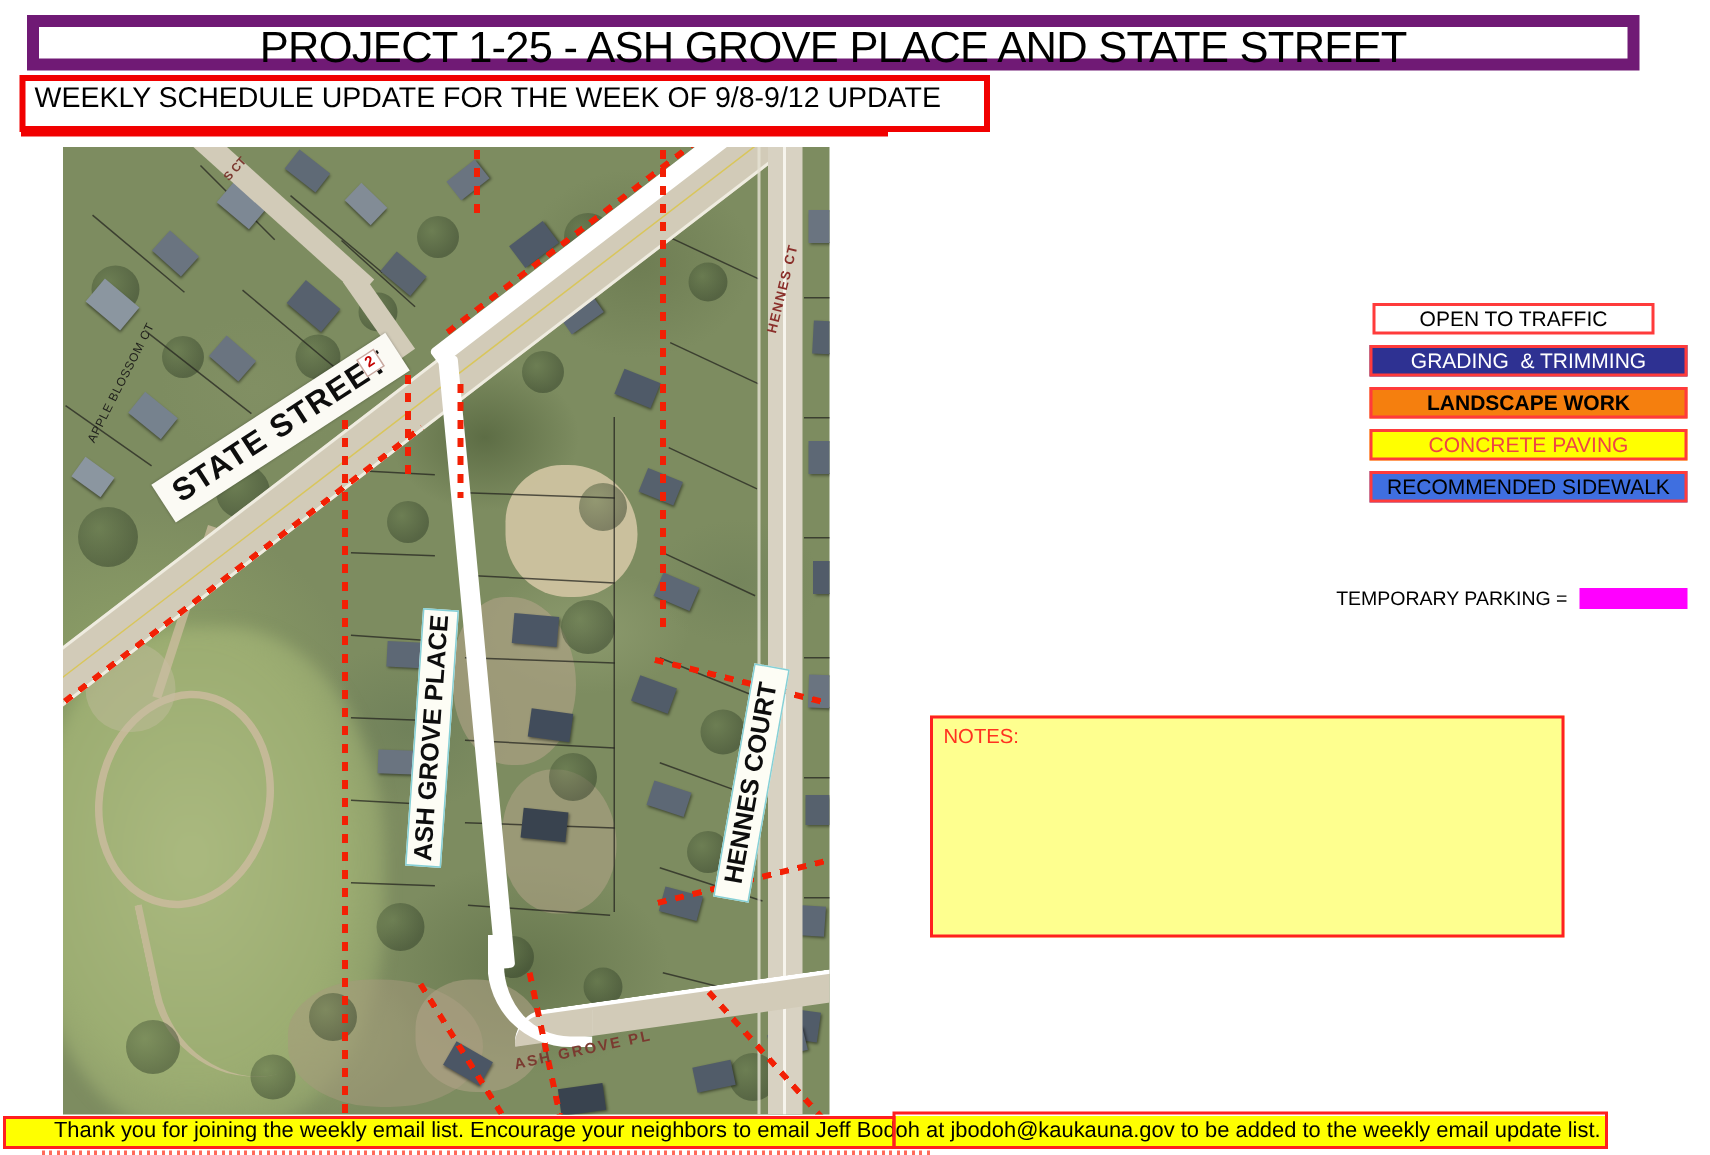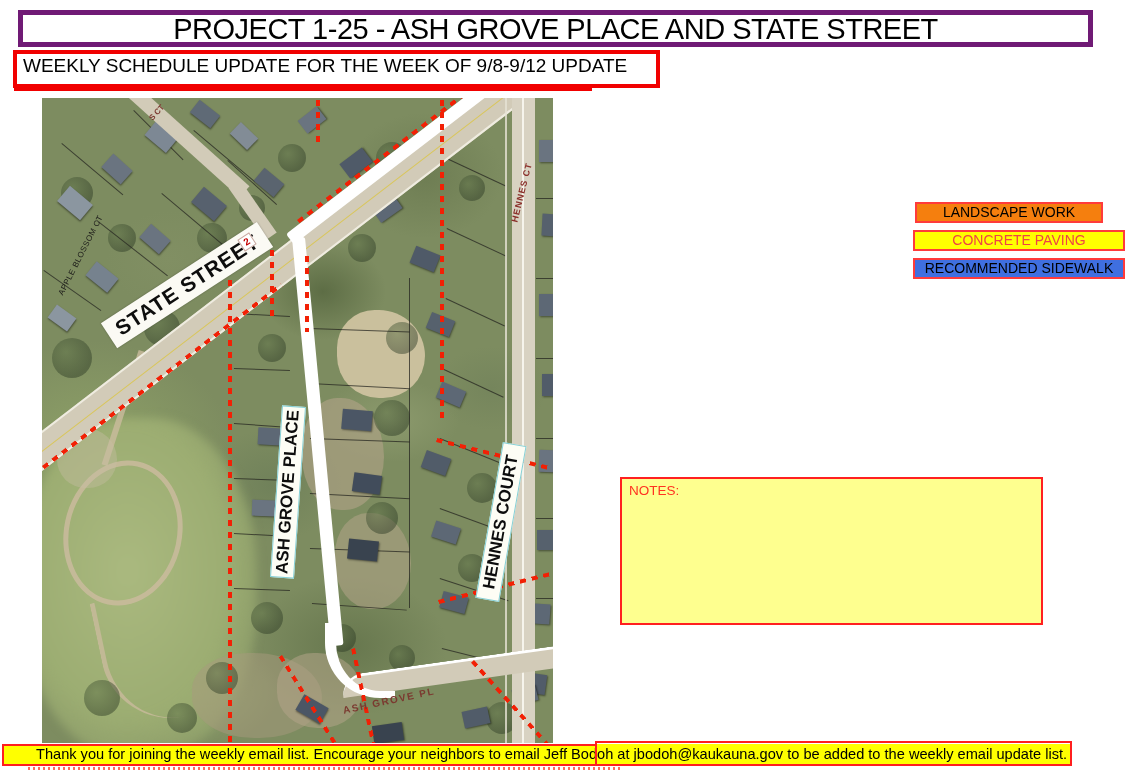--- a/index.html
+++ b/index.html
@@ -2,21 +2,21 @@
 <html><head>
 <meta charset="utf-8">
 <style>
   * { margin:0; padding:0; box-sizing:border-box; }
   html,body { background:#ffffff; }
   body { font-family:"Liberation Sans", sans-serif; }
   #page { position:relative; width:1140px; height:770px; background:#fff; overflow:hidden; }
 
   
   .title-box { position:absolute; left:18px; top:10px; width:1075px; height:37px;
-    border:5px solid #701a75; background:#fff; text-align:center;
+    border:8px solid #701a75; background:#fff; text-align:center;
     font-size:29px; letter-spacing:-0.5px; color:#000; line-height:28px; }
   .subtitle-box { position:absolute; left:13px; top:50px; width:647px; height:38px;
     border:4px solid #f10000; background:#fff; font-size:19px; color:#000;
     padding:1px 0 0 6px; line-height:22px; }
   .subtitle-underline { position:absolute; left:14px; top:88px; width:578px; height:3px; background:#f10000; }
 
   
   #map { position:absolute; left:42px; top:98px; width:511px; height:645px; overflow:hidden;
     background-color:#7d8c60;
     background-image:
@@ -262,24 +262,30 @@
     <div class="map-label lbl-hennescourt">HENNES COURT</div>
     <div class="map-label lbl-hennesct">HENNES CT</div>
     <div class="map-label lbl-ashpl">ASH GROVE PL</div>
     <div class="map-label lbl-apple">APPLE BLOSSOM CT</div>
     <div class="map-label lbl-sct">S CT</div>
     <div class="route-marker">2</div>
   </div>
 
   <div id="legend">
     <div id="legend-rows">
-        <div class="legend-row" style="background: rgb(245, 127, 14); color: rgb(0, 0, 0);">LANDSCAPE WORK</div>
+        <div class="legend-row" style="background: rgb(255, 255, 255); color: rgb(0, 0, 0);">OPEN TO TRAFFIC</div>
+        <div class="legend-row" style="background: rgb(46, 49, 146); color: rgb(255, 255, 255);">GRADING  &amp; TRIMMING</div>
+        <div class="legend-row" style="background: rgb(245, 127, 14); color: rgb(0, 0, 0); font-weight: bold;">LANDSCAPE WORK</div>
         <div class="legend-row" style="background: rgb(255, 255, 0); color: #ef4444;">CONCRETE PAVING</div>
         <div class="legend-row" style="background: rgb(63, 111, 224); color: rgb(0, 0, 0);">RECOMMENDED SIDEWALK</div>
       </div>
+    <div class="parking-row" id="temp-parking-row">
+      <span class="parking-label">TEMPORARY PARKING =</span>
+      <span class="temp-parking-swatch" style="background: rgb(255, 0, 255);"></span>
+    </div>
   </div>
 
   <div id="notes">
     <div class="notes-heading">NOTES:</div>
     <div id="notes-paragraphs">
       </div>
   </div>
 
   <div class="footer-strip">Thank you for joining the weekly email list. Encourage your neighbors to email Jeff Bodoh at jbodoh@kaukauna.gov to be added to the weekly email update list.</div>
   <div class="footer-box-left"></div>

